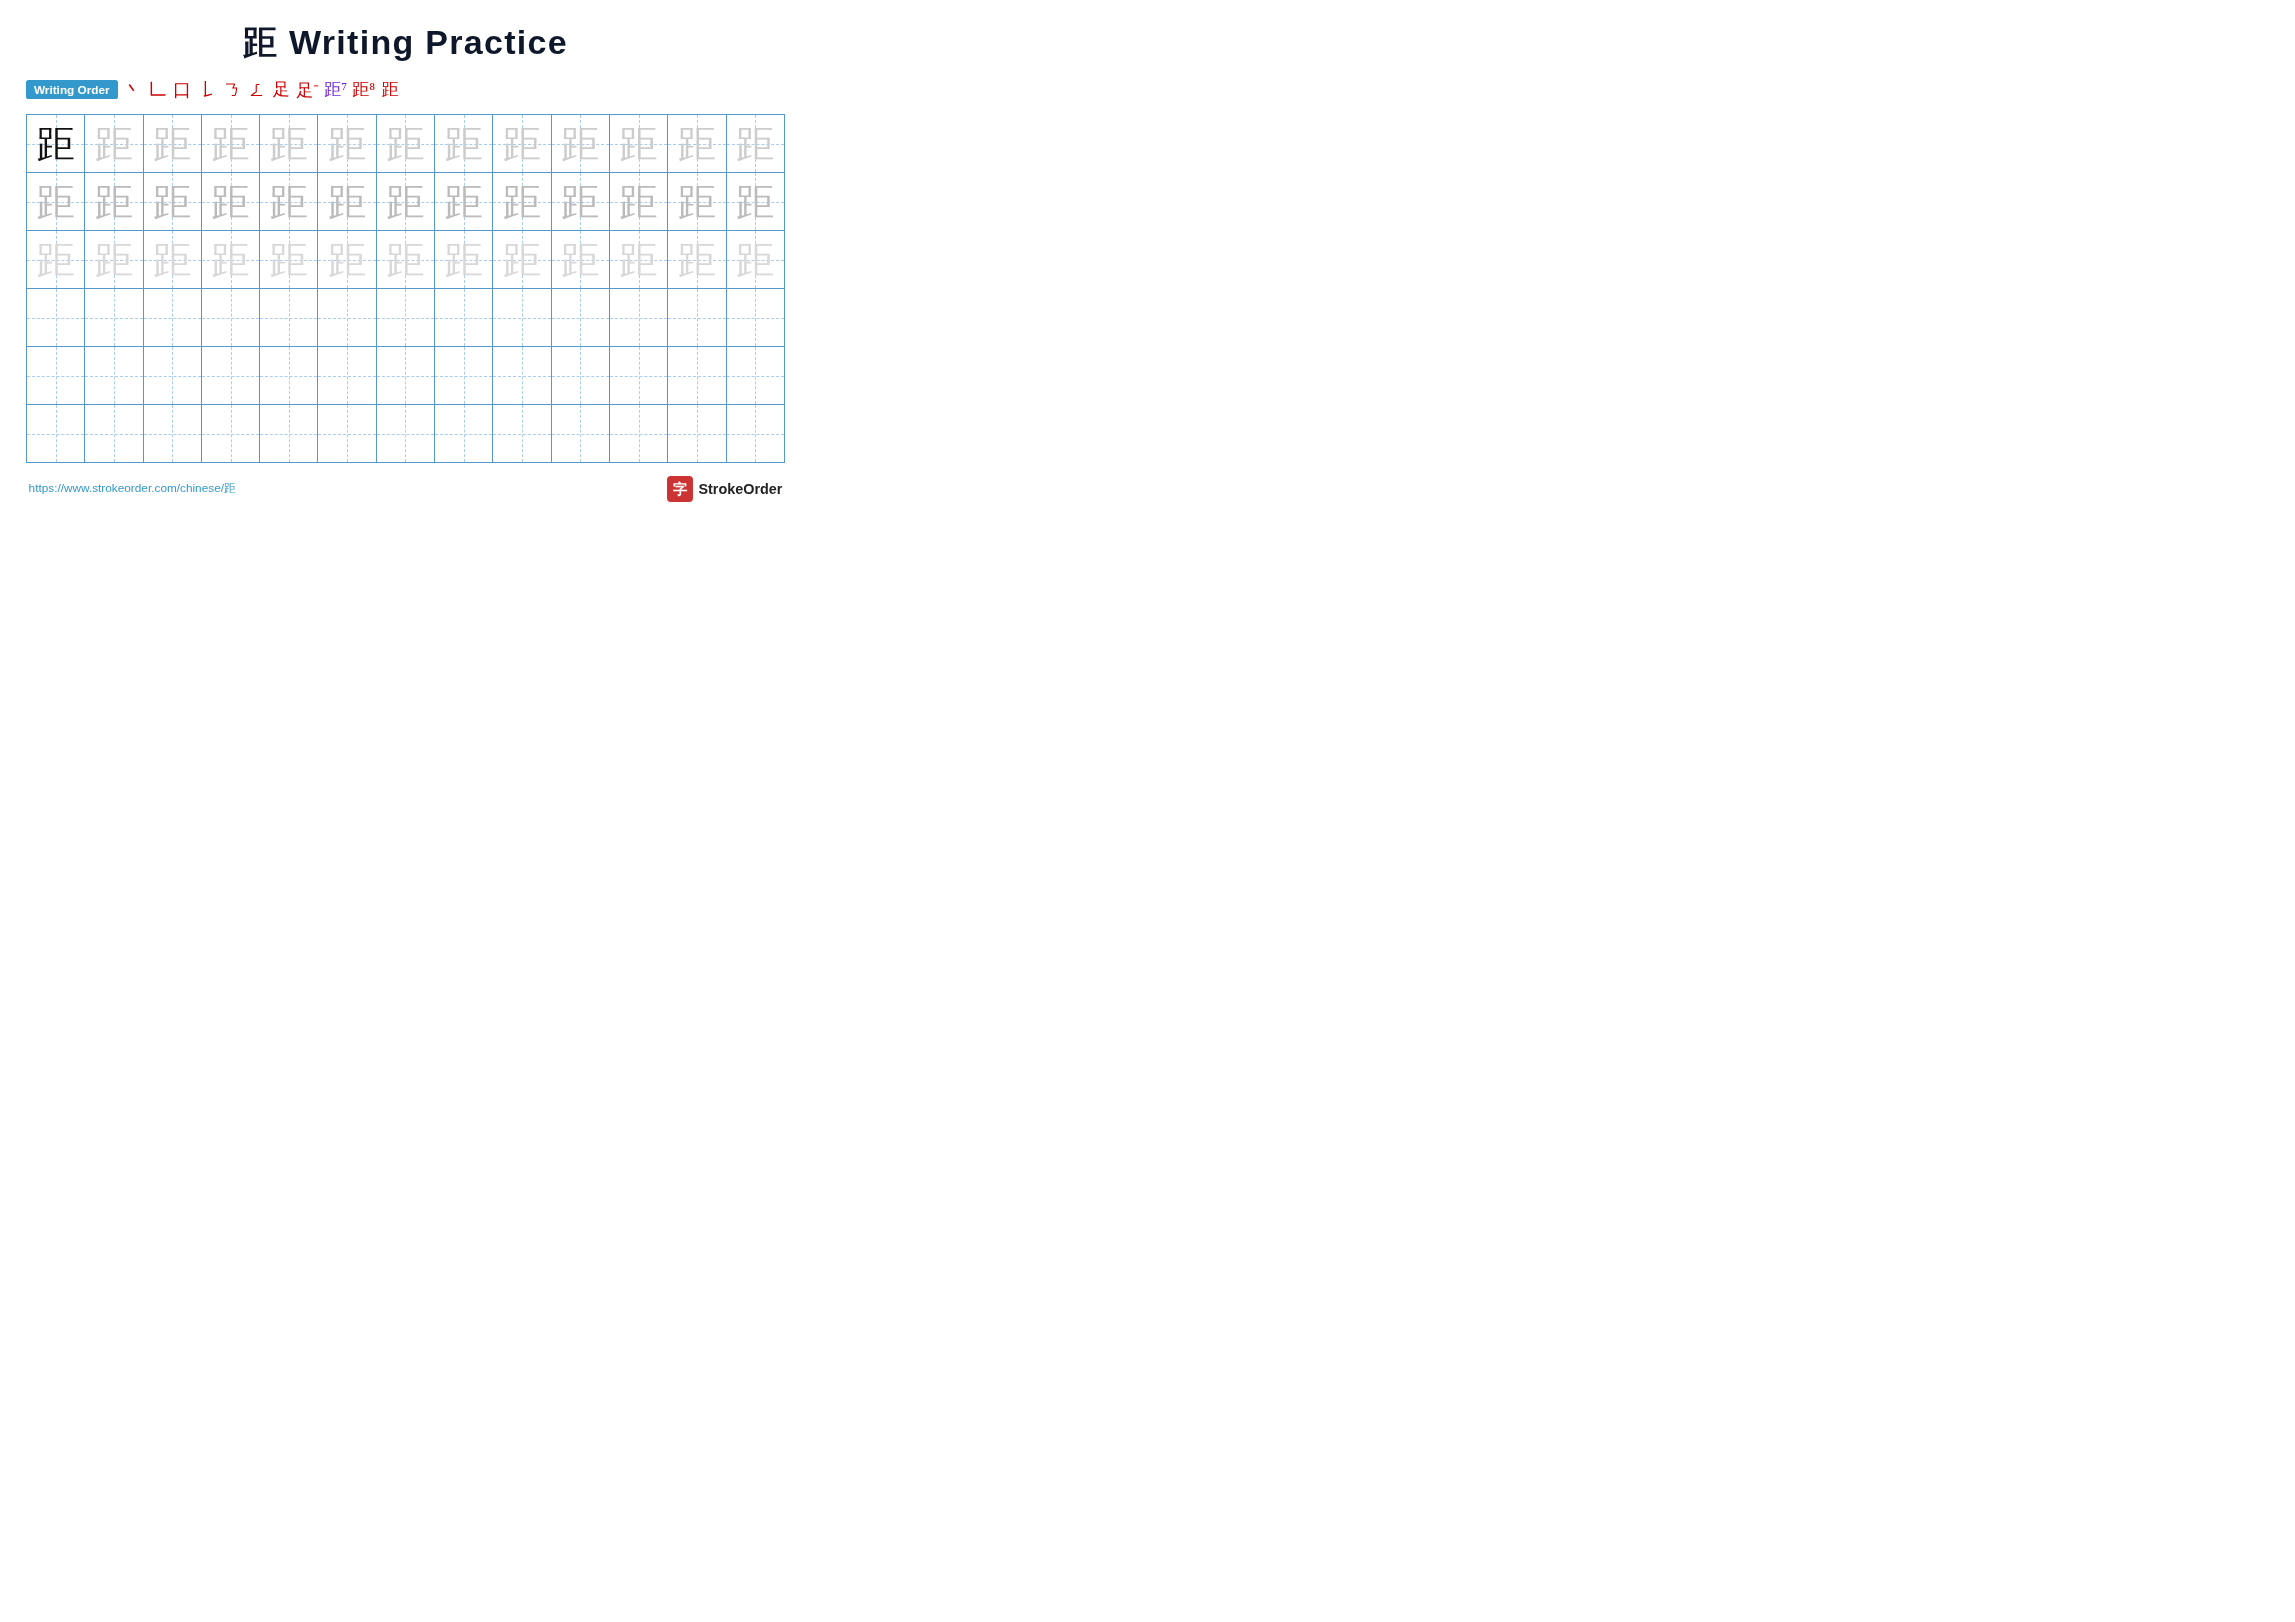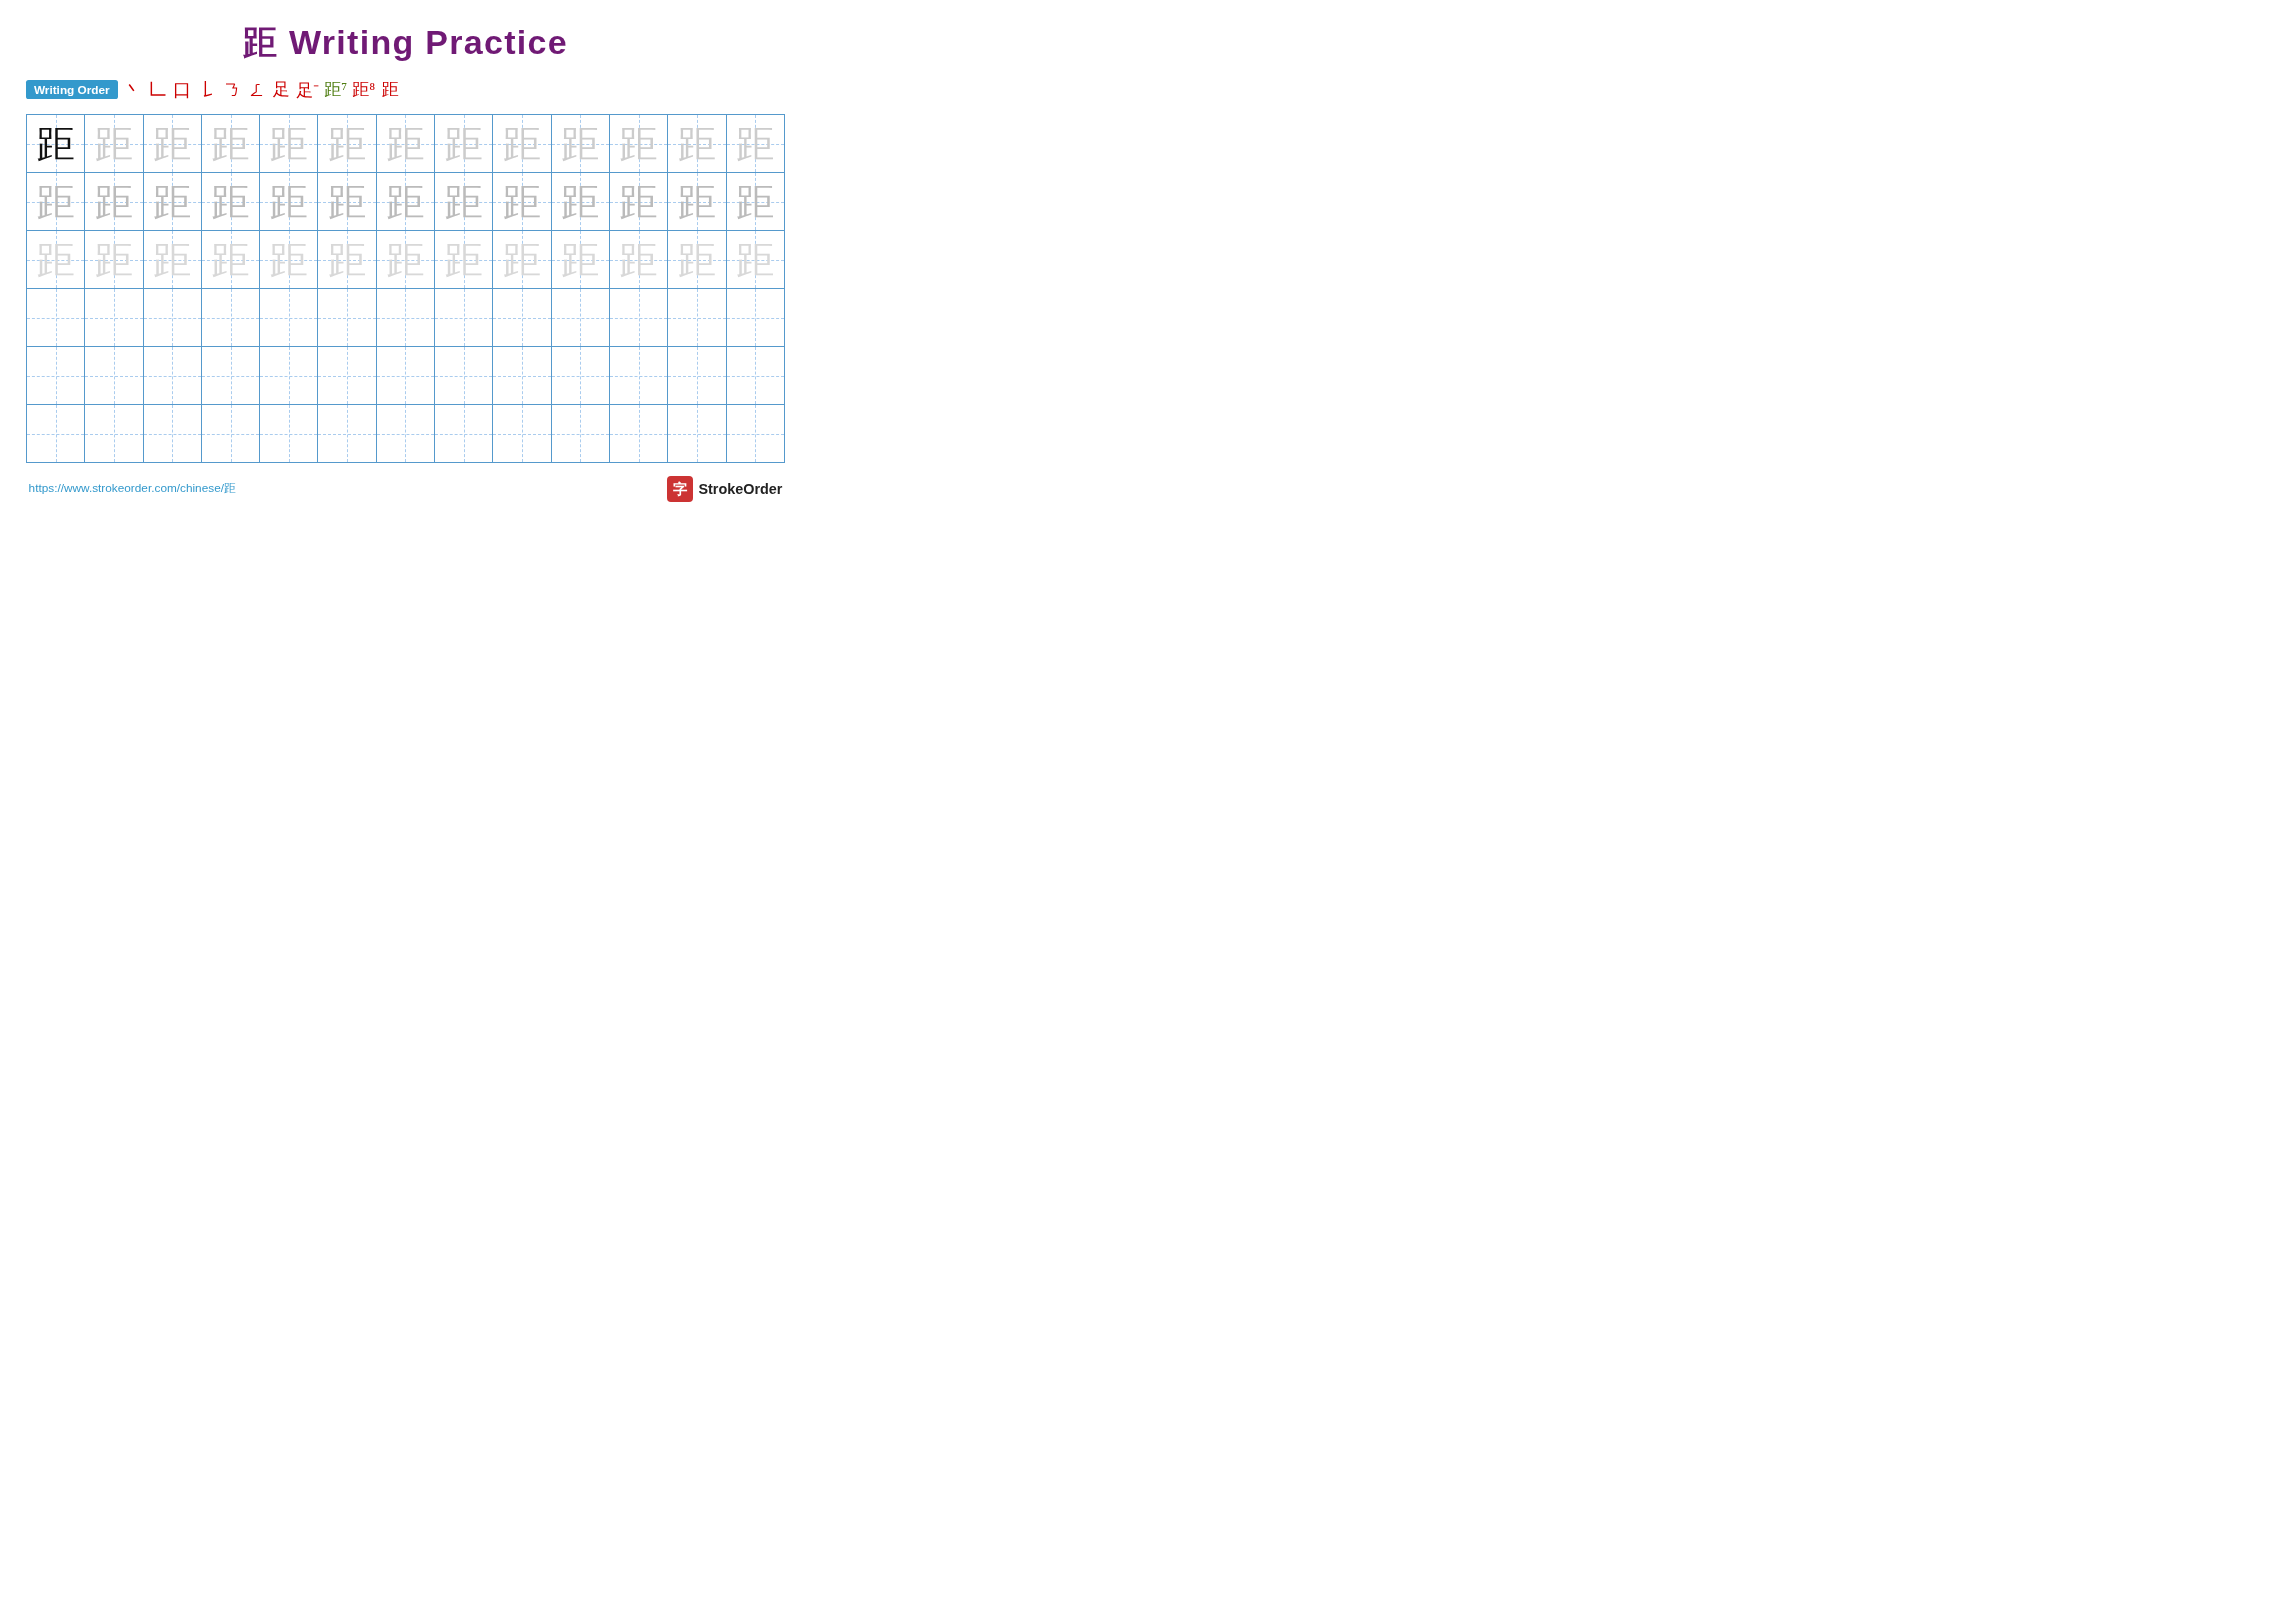--- a/index.html
+++ b/index.html
@@ -7,21 +7,21 @@
       background: #fff;
       font-family: Arial, sans-serif;
       width: 811px;
       min-height: 574px;
       padding: 13px 26px 19.6px 26px;
     }
     .page-title {
       text-align: center;
       font-size: 34px;
       font-weight: bold;
-      color: #701a75;
+      color: #0f172a;
       margin-bottom: 11.8px;
       margin-top: 6.5px;
       letter-spacing: 1.3px;
     }
     .stroke-order-row {
       display: flex;
       align-items: center;
       margin-bottom: 11.8px;
       gap: 5.2px;
       flex-wrap: wrap;
@@ -137,21 +137,21 @@
 <div class="stroke-order-row">
   <span class="stroke-order-badge">Writing Order</span>
   <span class="stroke-step">丶</span>
   <span class="stroke-step">𠃊</span>
   <span class="stroke-step">口</span>
   <span class="stroke-step" style="font-family:'SimSun','STSong',serif;">𠄌</span>
   <span class="stroke-step" style="font-family:'SimSun','STSong',serif; font-size:14.4px; color:#cc0000;">𠄎</span>
   <span class="stroke-step" style="font-family:'SimSun','STSong',serif; font-size:14.4px; color:#cc0000;">𠄏</span>
   <span class="stroke-step" style="font-family:'SimSun','STSong',serif; font-size:17px; color:#cc0000;">足</span>
   <span class="stroke-step" style="font-family:'SimSun','STSong',serif; font-size:17px; color:#cc0000;">足⁻</span>
-  <span class="stroke-step" style="font-family:'SimSun','STSong',serif; font-size:17px; color:#4d7c0f;">距⁷</span>
+  <span class="stroke-step" style="font-family:'SimSun','STSong',serif; font-size:17px; color:#6d28d9;">距⁷</span>
   <span class="stroke-step" style="font-family:'SimSun','STSong',serif; font-size:17px; color:#cc0000;">距⁸</span>
   <span class="stroke-step" style="font-family:'SimSun','STSong',serif; font-size:17px; color:#cc0000;">距</span>
 </div>
 
 <table class="practice-grid">
 
   <tbody>
       <tr>
     <td>
       <span class="char-solid" style="font-family:'SimSun','STSong','KaiTi',serif;">距</span>

